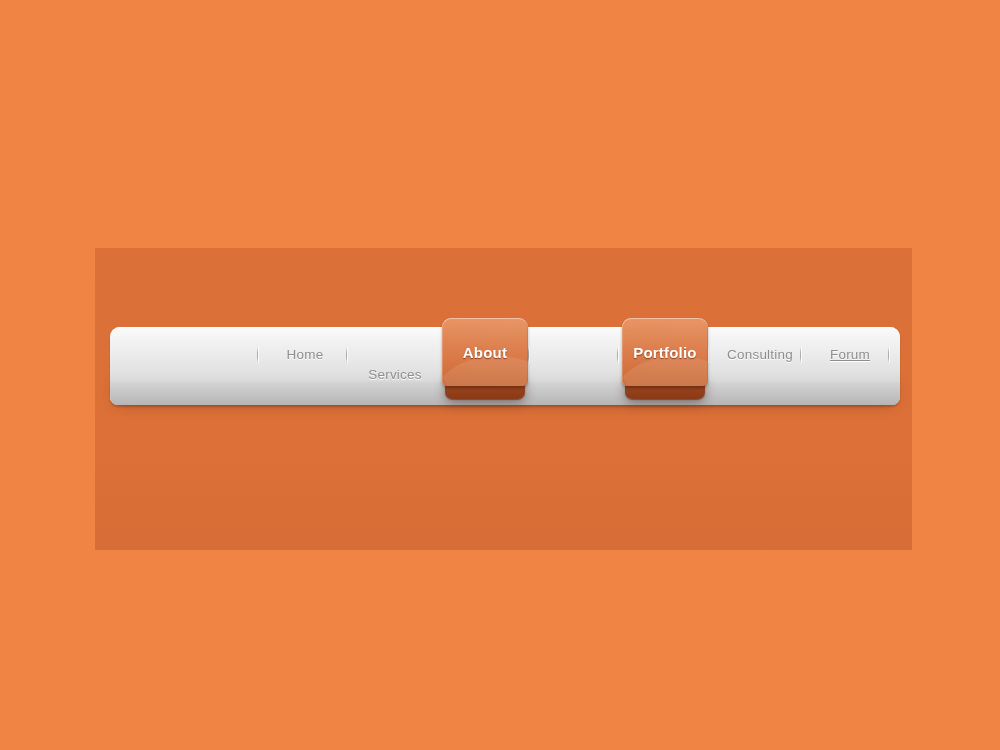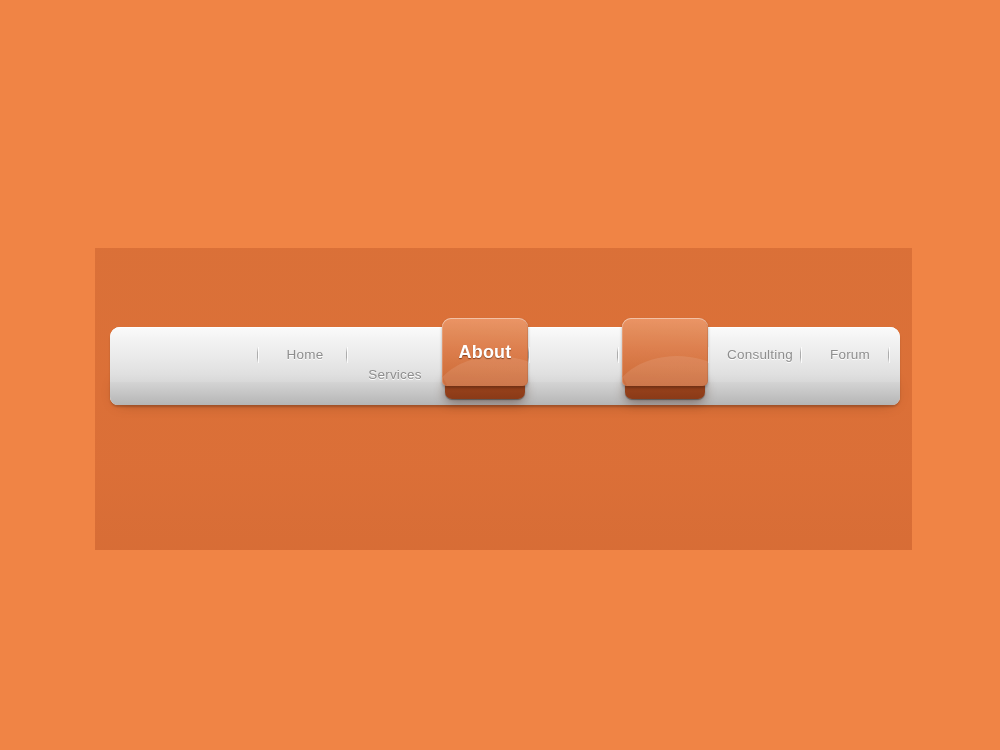--- a/index.html
+++ b/index.html
@@ -215,21 +215,21 @@
     background:rgba(255,255,255,0.10);
     pointer-events:none;
   }
 
   .tab-label {
     position:absolute;
     left:0; right:0; top:0; height:68px;
     display:flex;
     align-items:center;
     justify-content:center;
-    font-size:18px;
+    font-size:15px;
     font-weight:bold;
     color:#ffffff;
     text-shadow:0 1px 1px rgba(110,45,14,0.75);
     letter-spacing:0.2px;
     white-space:nowrap;
     z-index:3;
   }
 </style>
 </head>
 <body>
@@ -258,21 +258,21 @@
           <div class="divider" style="left: 778px;"></div>
           <div class="menu-item" style="left: 153px; width: 84px;">
             <span>Home</span>
           </div>
           <div class="menu-item" style="left: 243px; width: 84px; align-items: flex-end;">
             <span>Services</span>
           </div>
           <div class="menu-item" style="left: 604px; width: 92px;">
             <span>Consulting</span>
           </div>
-          <div class="menu-item" style="left: 701px; width: 78px;">
+          <div class="menu-item" style="left: 701px; width: 78px; text-decoration: underline;">
             <span>Forum</span>
           </div>
           <div class="menu-item" style="left: 784px; width: 86px;"></div>
         </div>
     </div>
 
     <div id="tabs-layer">
         <div class="tab" style="left: 332px; top: -9px; width: 86px;">
           <div class="tab-shadow"></div>
           <div class="tab-bottom"></div>
@@ -282,16 +282,17 @@
           </div>
           <div class="tab-label">About</div>
         </div>
         <div class="tab" style="left: 512px; top: -9px; width: 86px;">
           <div class="tab-shadow"></div>
           <div class="tab-bottom"></div>
           <div class="tab-face">
             <div class="tab-gloss"></div>
             <div class="tab-gloss2"></div>
           </div>
+          <div class="tab-label">Portfolio</div>
         </div>
       </div>
   </div>
 </div>
 
 </body></html>

